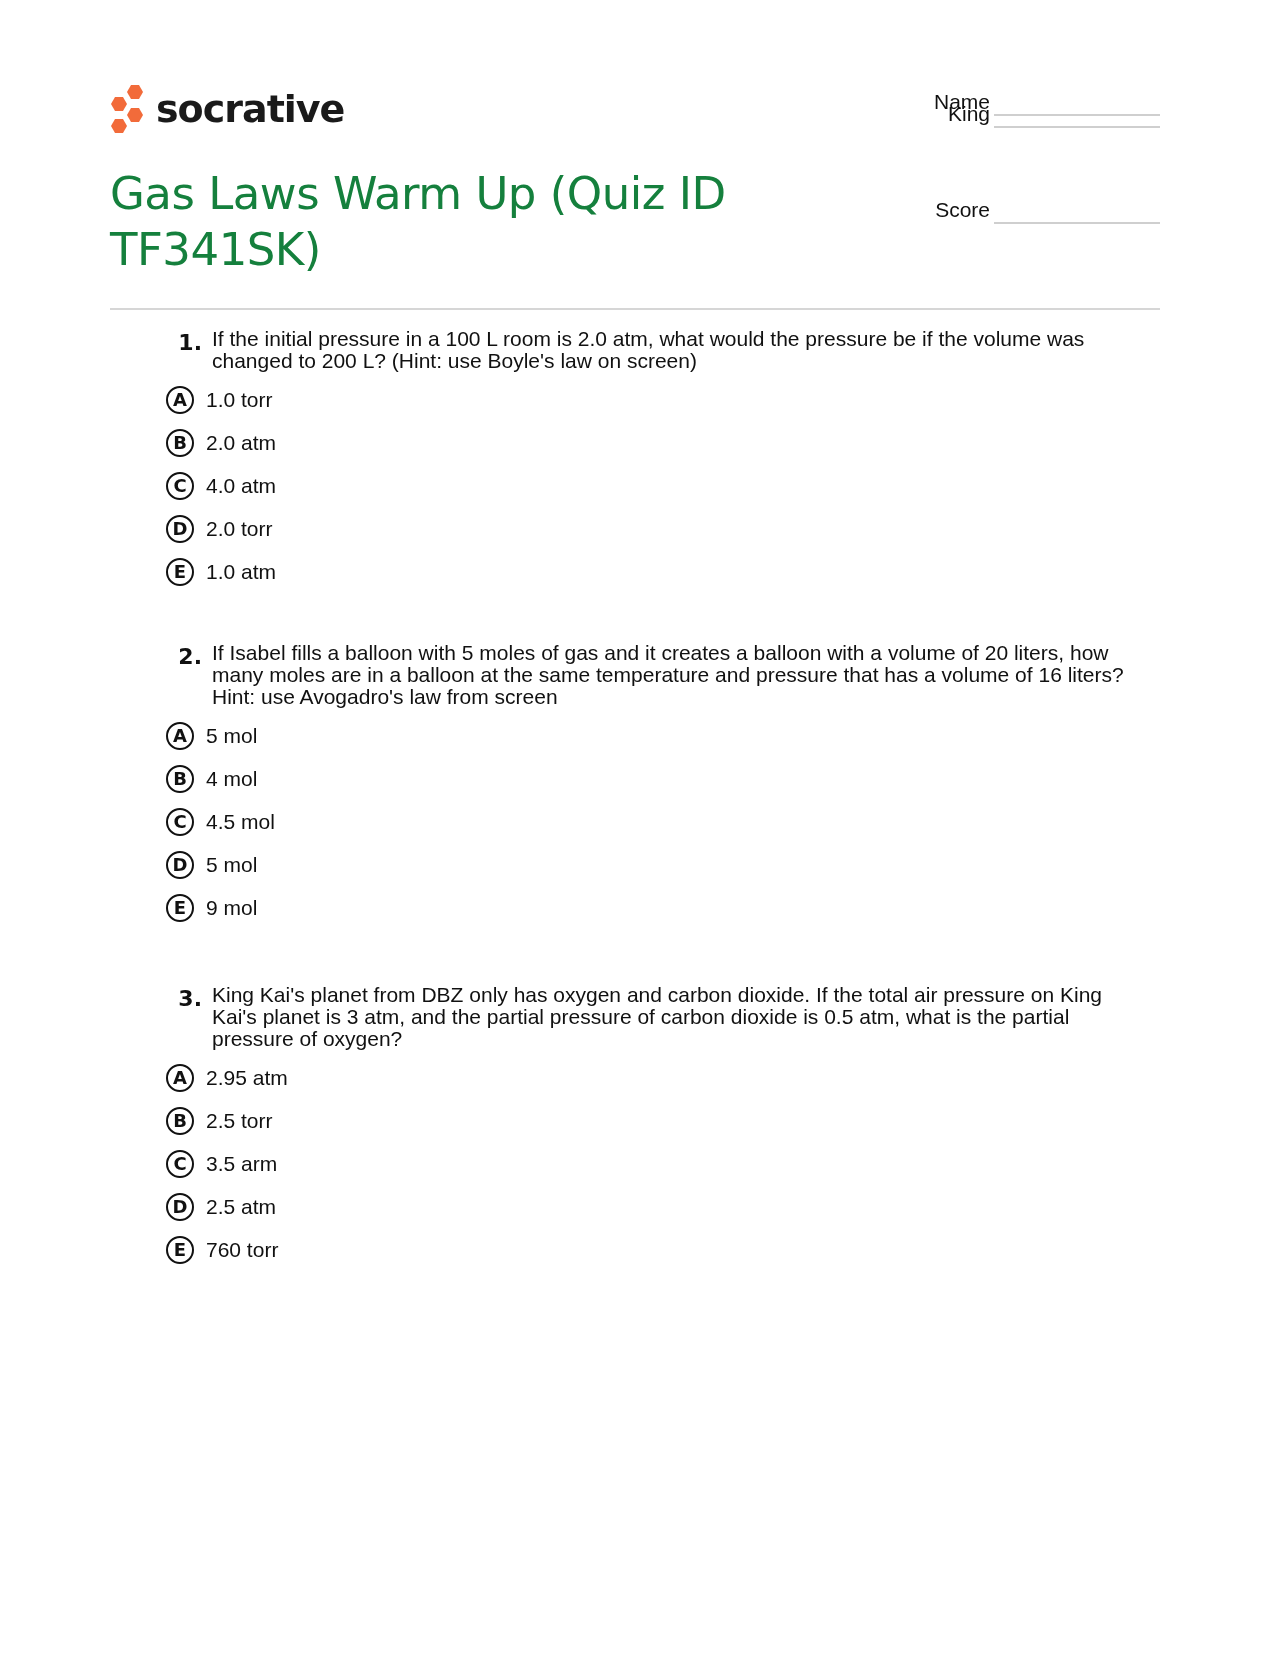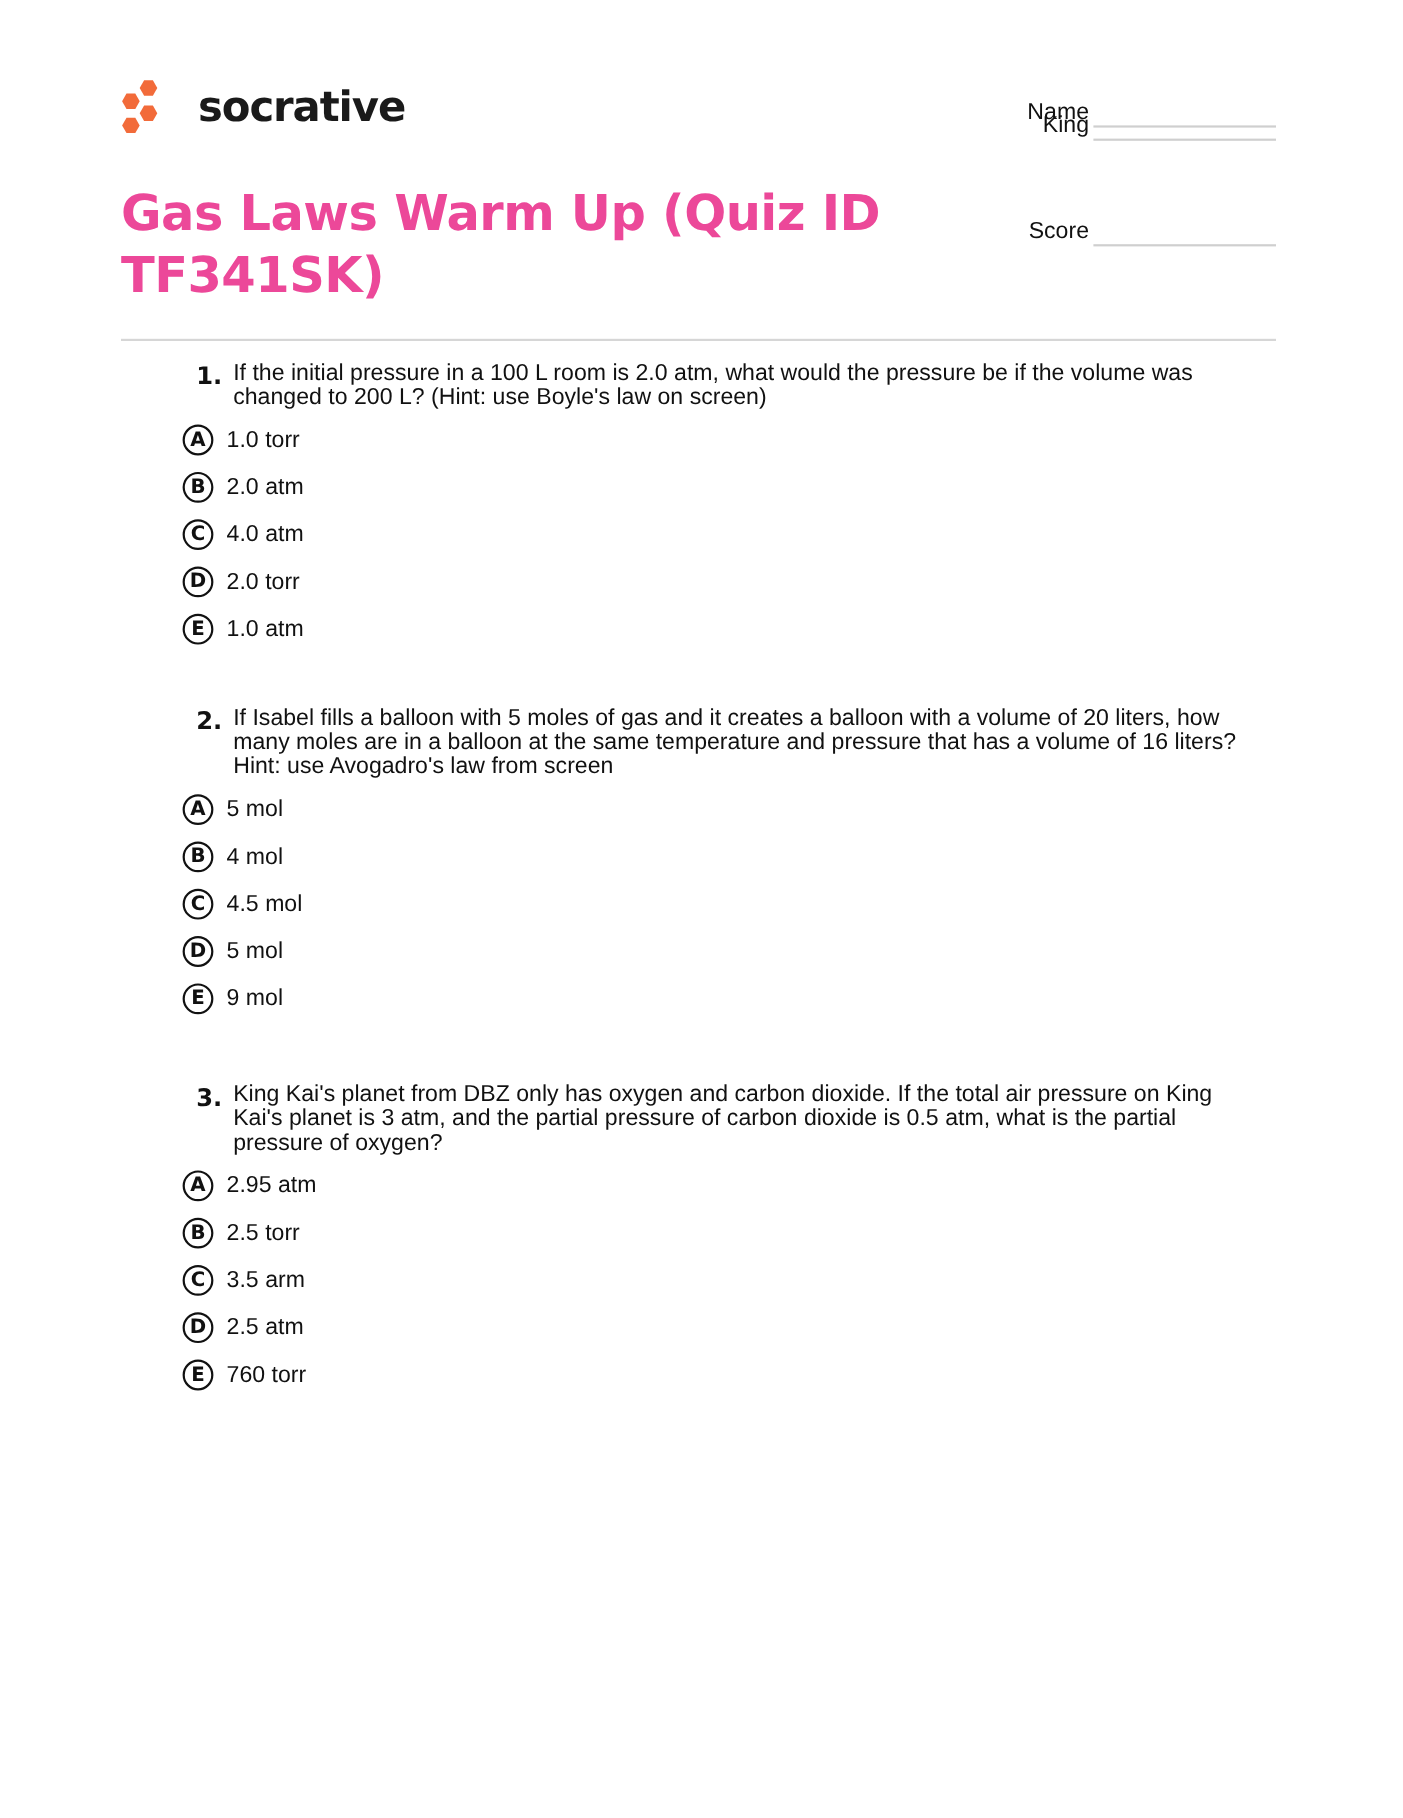--- a/index.html
+++ b/index.html
@@ -1,24 +1,24 @@
 <!DOCTYPE html>
 <html><head>
 <meta charset="utf-8">
 <style>
   html, body { margin:0; padding:0; background:#ffffff; }
   body { width:1275px; height:1653px; position:relative; font-family:"Liberation Sans", sans-serif; color:#111; }
-  .logo { position:absolute; left:110px; top:72px; display:flex; align-items:center;gap:24px; }
+  .logo { position:absolute; left:110px; top:84px; display:flex; align-items:center; }
   .logo svg { width:38px; height:50px; }
   .logo-text { font-family:"DejaVu Sans", sans-serif; font-size:38px; font-weight:bold; letter-spacing:-1px; margin-left:8px; color:#1a1a1a; }
   .fields { position:absolute; left:880px; top:74px; width:280px; }
   .field { position:absolute; left:0; width:280px; height:30px; }
   .field-label { position:absolute; right:170px; font-size:21px; color:#111; }
   .field-line { position:absolute; left:114px; width:166px; height:0; border-bottom:2px solid #cfcfcf; top:24px; }
-  .title { position:absolute; left:110px; top:166px; width:700px; font-family:"DejaVu Sans", sans-serif; font-size:45px; font-weight:bold; line-height:56px; color:#ec4899; margin:0; letter-spacing:-0.5px; }
+  .title { position:absolute; left:110px; top:166px; width:700px; font-family:"DejaVu Sans", sans-serif; font-size:45px; font-weight:normal; line-height:56px; color:#15803d; margin:0; letter-spacing:-0.5px; }
   .divider { position:absolute; left:110px; top:308px; width:1050px; height:0; border-top:2px solid #d6d6d6; }
   .question { position:absolute; left:160px; width:980px; }
   .q-head { display:flex; }
   .q-num { width:52px; text-align:right; padding-right:10px; box-sizing:border-box; font-family:"DejaVu Sans", sans-serif; font-weight:bold; font-size:22px; line-height:30px; }
   .q-text { flex:1; font-size:21px; line-height:22px; }
   .options { margin-top:6px; }
   .option { display:flex; align-items:center; height:43px; }
   .badge { width:28px; height:28px; border:2px solid #111; border-radius:50%; display:flex; align-items:center; justify-content:center; font-weight:bold; font-size:18px; font-family:"DejaVu Sans", sans-serif; box-sizing:border-box; margin-left:6px; }
   .opt-text { font-size:21px; margin-left:12px; }
 </style>

